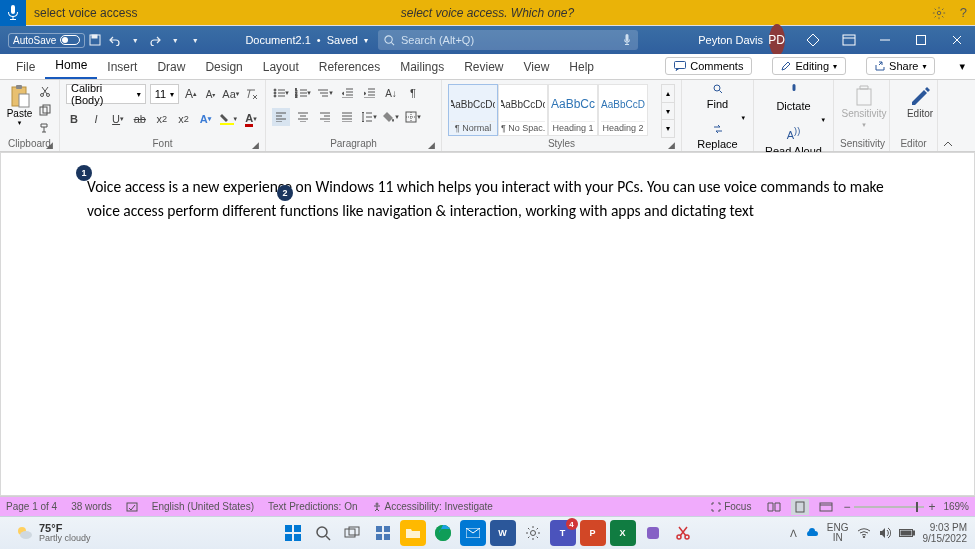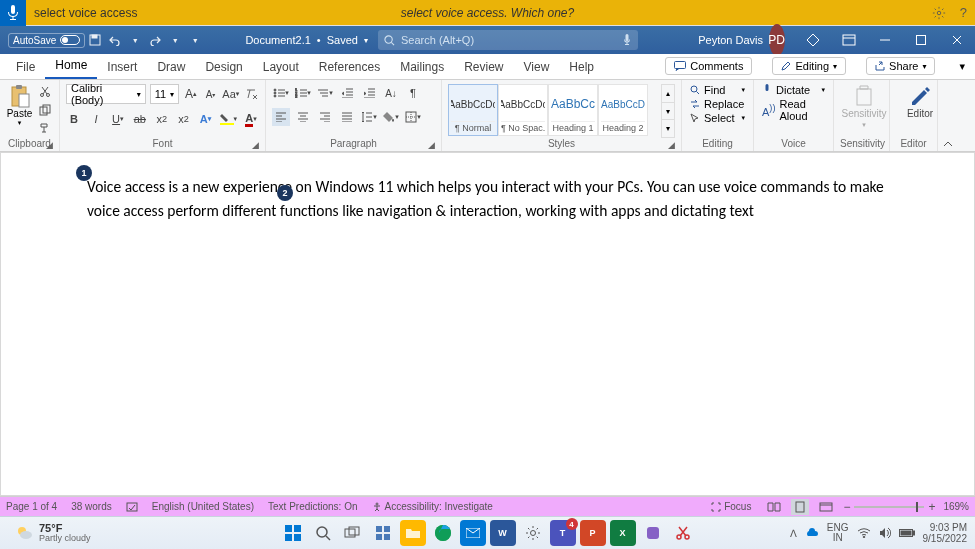--- a/index.html
+++ b/index.html
@@ -46,21 +46,21 @@
 .combo.font { width:90px; }
 .combo.size { width:32px; }
 .icon-btn { width:18px; height:18px; display:flex; align-items:center; justify-content:center; font-size:11px; color:#444; }
 .para-row { display:flex; align-items:center; gap:4px; margin-bottom:6px;}
 .styles-gallery { display:flex; flex:1; }
 .style-item { width:50px; border:1px solid #e4e4e4; padding:2px 2px; text-align:center; background:#fff; display:flex; flex-direction:column; justify-content:space-between; height:52px; }
 .style-item.selected { border:1px solid #a0c0e8; background:#eaf2fb; }
 .style-preview { font-size:10px; color:#333; flex:1; display:flex; align-items:center; justify-content:center; overflow:hidden;}
 .style-name { font-size:9px; color:#555; border-top:1px solid #eee; padding-top:1px; white-space:nowrap; overflow:hidden;}
 .editing-col { display:flex; flex-direction:column; gap:2px; font-size:11px;}
-.editing-col div { display:flex; align-items:center; gap:4px; padding:0 2px;}
+.editing-col div { display:flex; align-items:center; gap:4px; padding:0 2px;flex-direction:column;}
 .big-btn { display:flex; flex-direction:column; align-items:center; justify-content:center; width:48px; gap:2px; font-size:10px; color:#444;}
 .big-btn.disabled { color:#aaa; }
 
 .document-area { background:#fff; height: 344px; border:1px solid #d8d8d8; margin:0; position:relative; overflow:hidden;}
 .doc-text { padding: 22px 86px 0; font-size: 15.5px; line-height:1.55; color:#000; font-family:"Calibri","Segoe UI",sans-serif;}
 .marker { position:absolute; width:16px; height:16px; border-radius:50%; background:#1a355e; color:#fff; font-size:9px; display:flex; align-items:center; justify-content:center; font-weight:bold;}
 .marker.m1 { left:75px; top:12px;}
 .marker.m2 { left:276px; top:32px;}
 
 .status-bar { height:20px; background:#f0abfc; border-top:1px solid #d0d0d0; display:flex; align-items:center; font-size:10px; color:#555; padding:0 6px; position:relative;}

